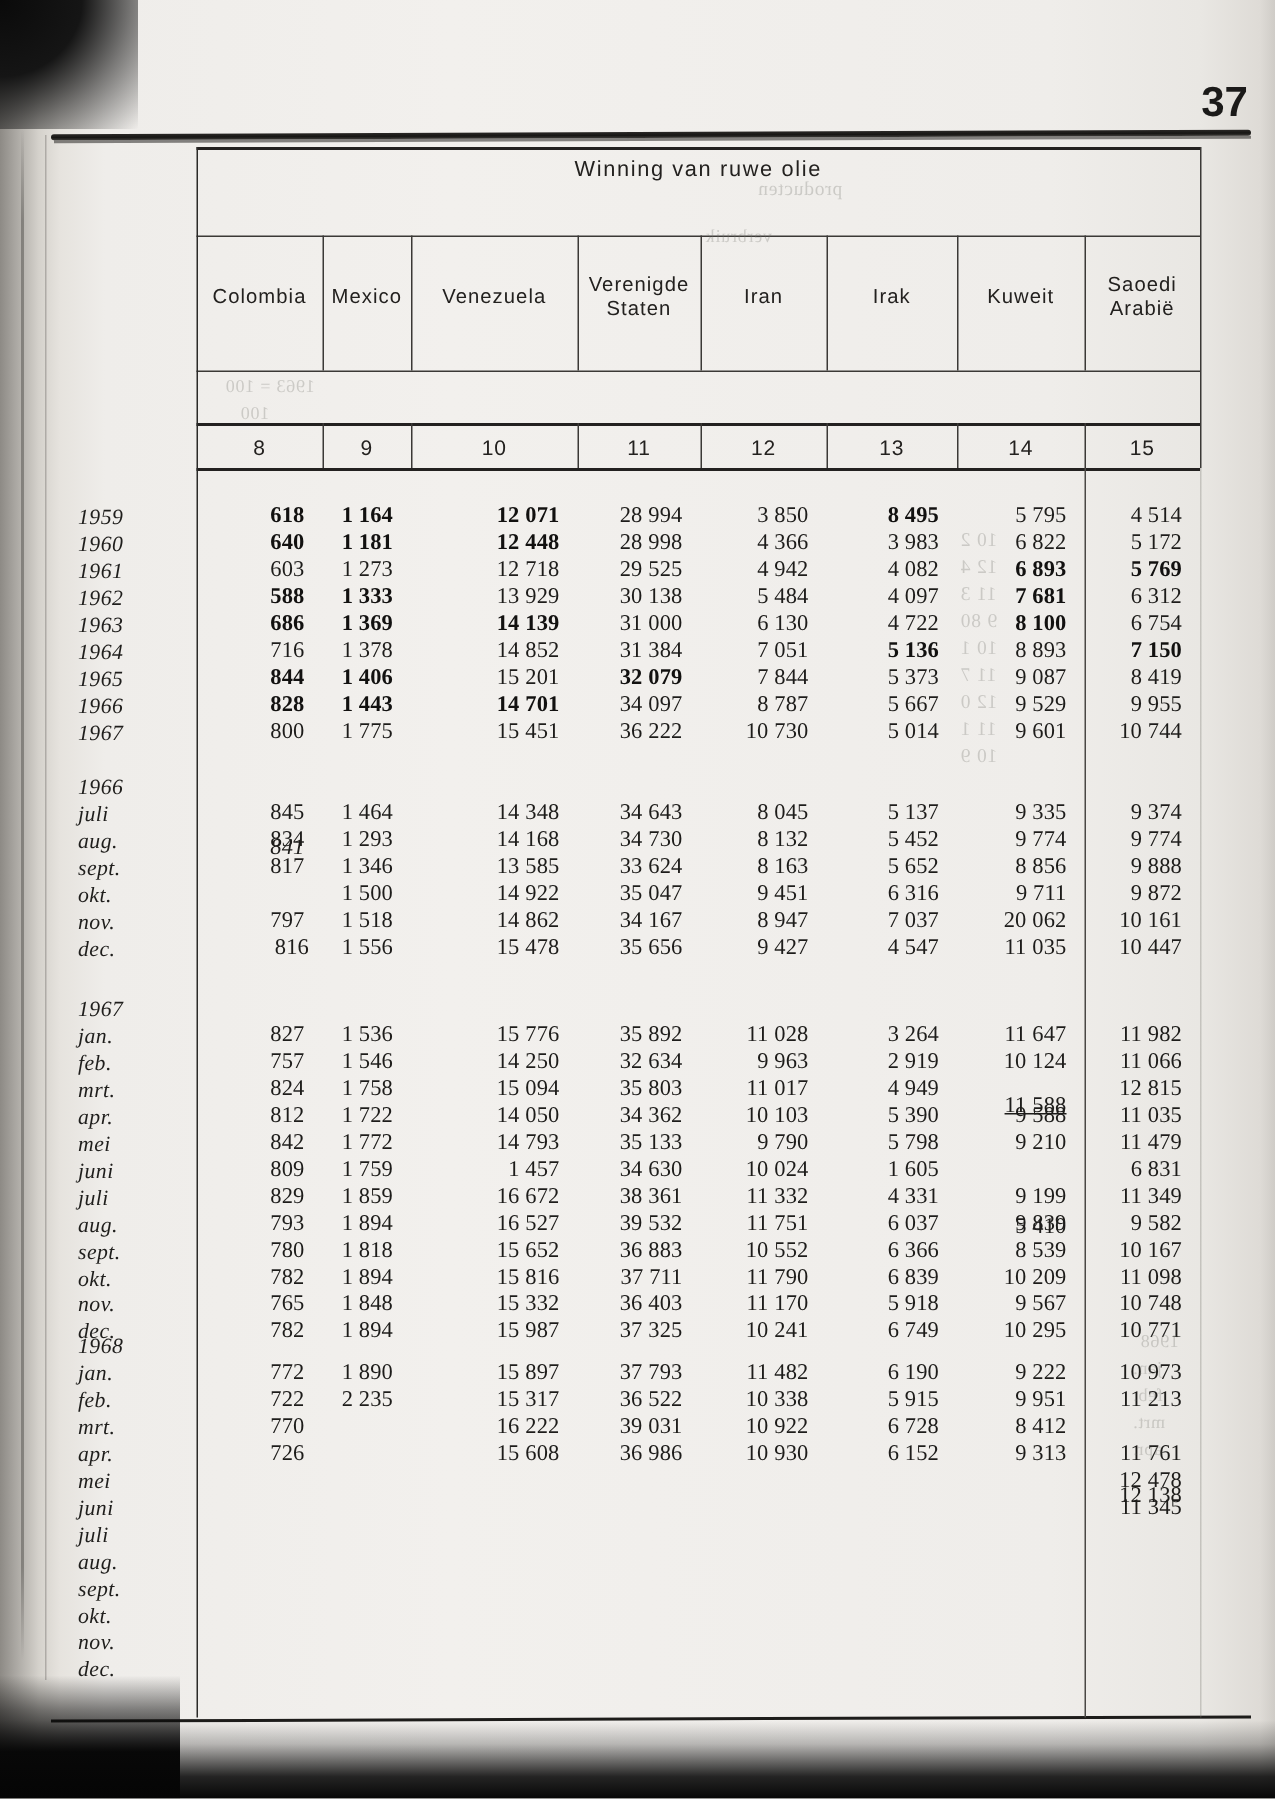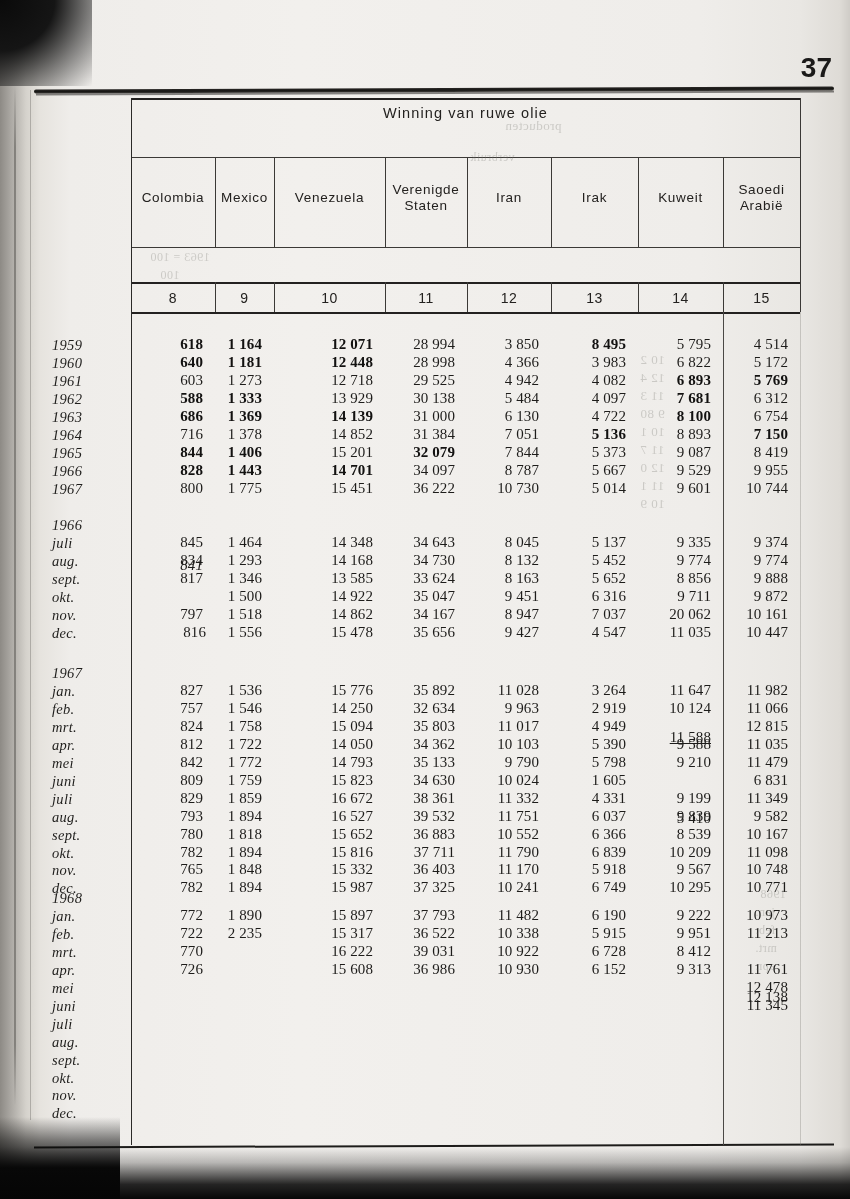--- a/index.html
+++ b/index.html
@@ -362,21 +362,21 @@
         <div class="cell" style="left: 215px; top: 753.75px; width: 47px;">1 772</div>
         <div class="cell" style="left: 274px; top: 753.75px; width: 99px;">14 793</div>
         <div class="cell" style="left: 385px; top: 753.75px; width: 70px;">35 133</div>
         <div class="cell" style="left: 467px; top: 753.75px; width: 72px;">9 790</div>
         <div class="cell" style="left: 551px; top: 753.75px; width: 75px;">5 798</div>
         <div class="cell" style="left: 638px; top: 753.75px; width: 73px;">9 210</div>
         <div class="cell" style="left: 723px; top: 753.75px; width: 65px;">11 479</div>
         <div class="rowlabel" style="left: 52px; top: 772.7px;">juni</div>
         <div class="cell" style="left: 131px; top: 771.7px; width: 72px;">809</div>
         <div class="cell" style="left: 215px; top: 771.7px; width: 47px;">1 759</div>
-        <div class="cell" style="left: 274px; top: 771.7px; width: 99px;">15 823</div>
+        <div class="cell" style="left: 274px; top: 771.7px; width: 99px;">1 457</div>
         <div class="cell" style="left: 385px; top: 771.7px; width: 70px;">34 630</div>
         <div class="cell" style="left: 467px; top: 771.7px; width: 72px;">10 024</div>
         <div class="cell" style="left: 551px; top: 771.7px; width: 75px;">1 605</div>
         <div class="cell" style="left: 638px; top: 771.7px; width: 73px; margin-top: 38px;">5 410</div>
         <div class="cell" style="left: 723px; top: 771.7px; width: 65px;">6 831</div>
         <div class="rowlabel" style="left: 52px; top: 790.65px;">juli</div>
         <div class="cell" style="left: 131px; top: 789.65px; width: 72px;">829</div>
         <div class="cell" style="left: 215px; top: 789.65px; width: 47px;">1 859</div>
         <div class="cell" style="left: 274px; top: 789.65px; width: 99px;">16 672</div>
         <div class="cell" style="left: 385px; top: 789.65px; width: 70px;">38 361</div>

